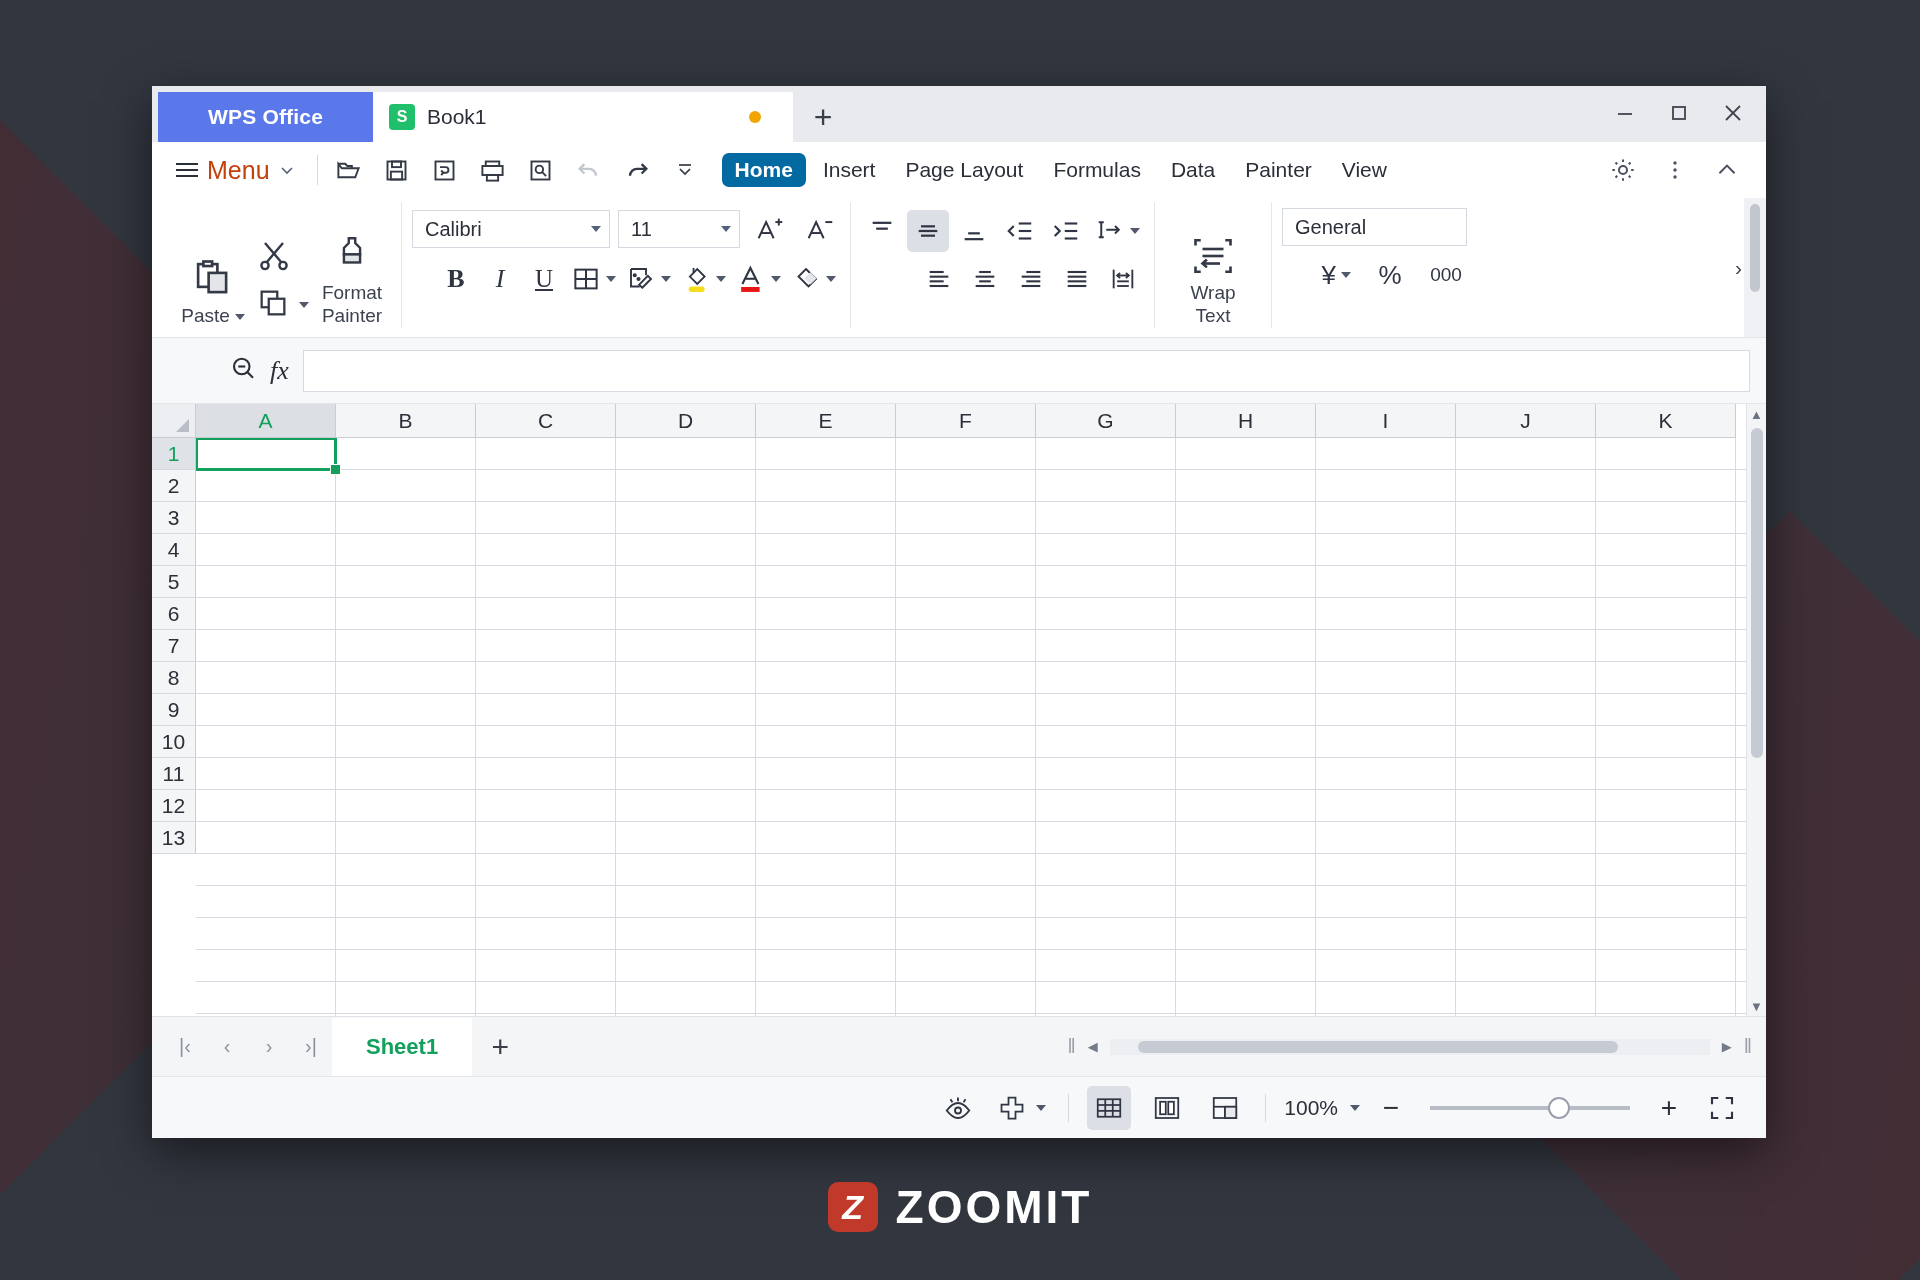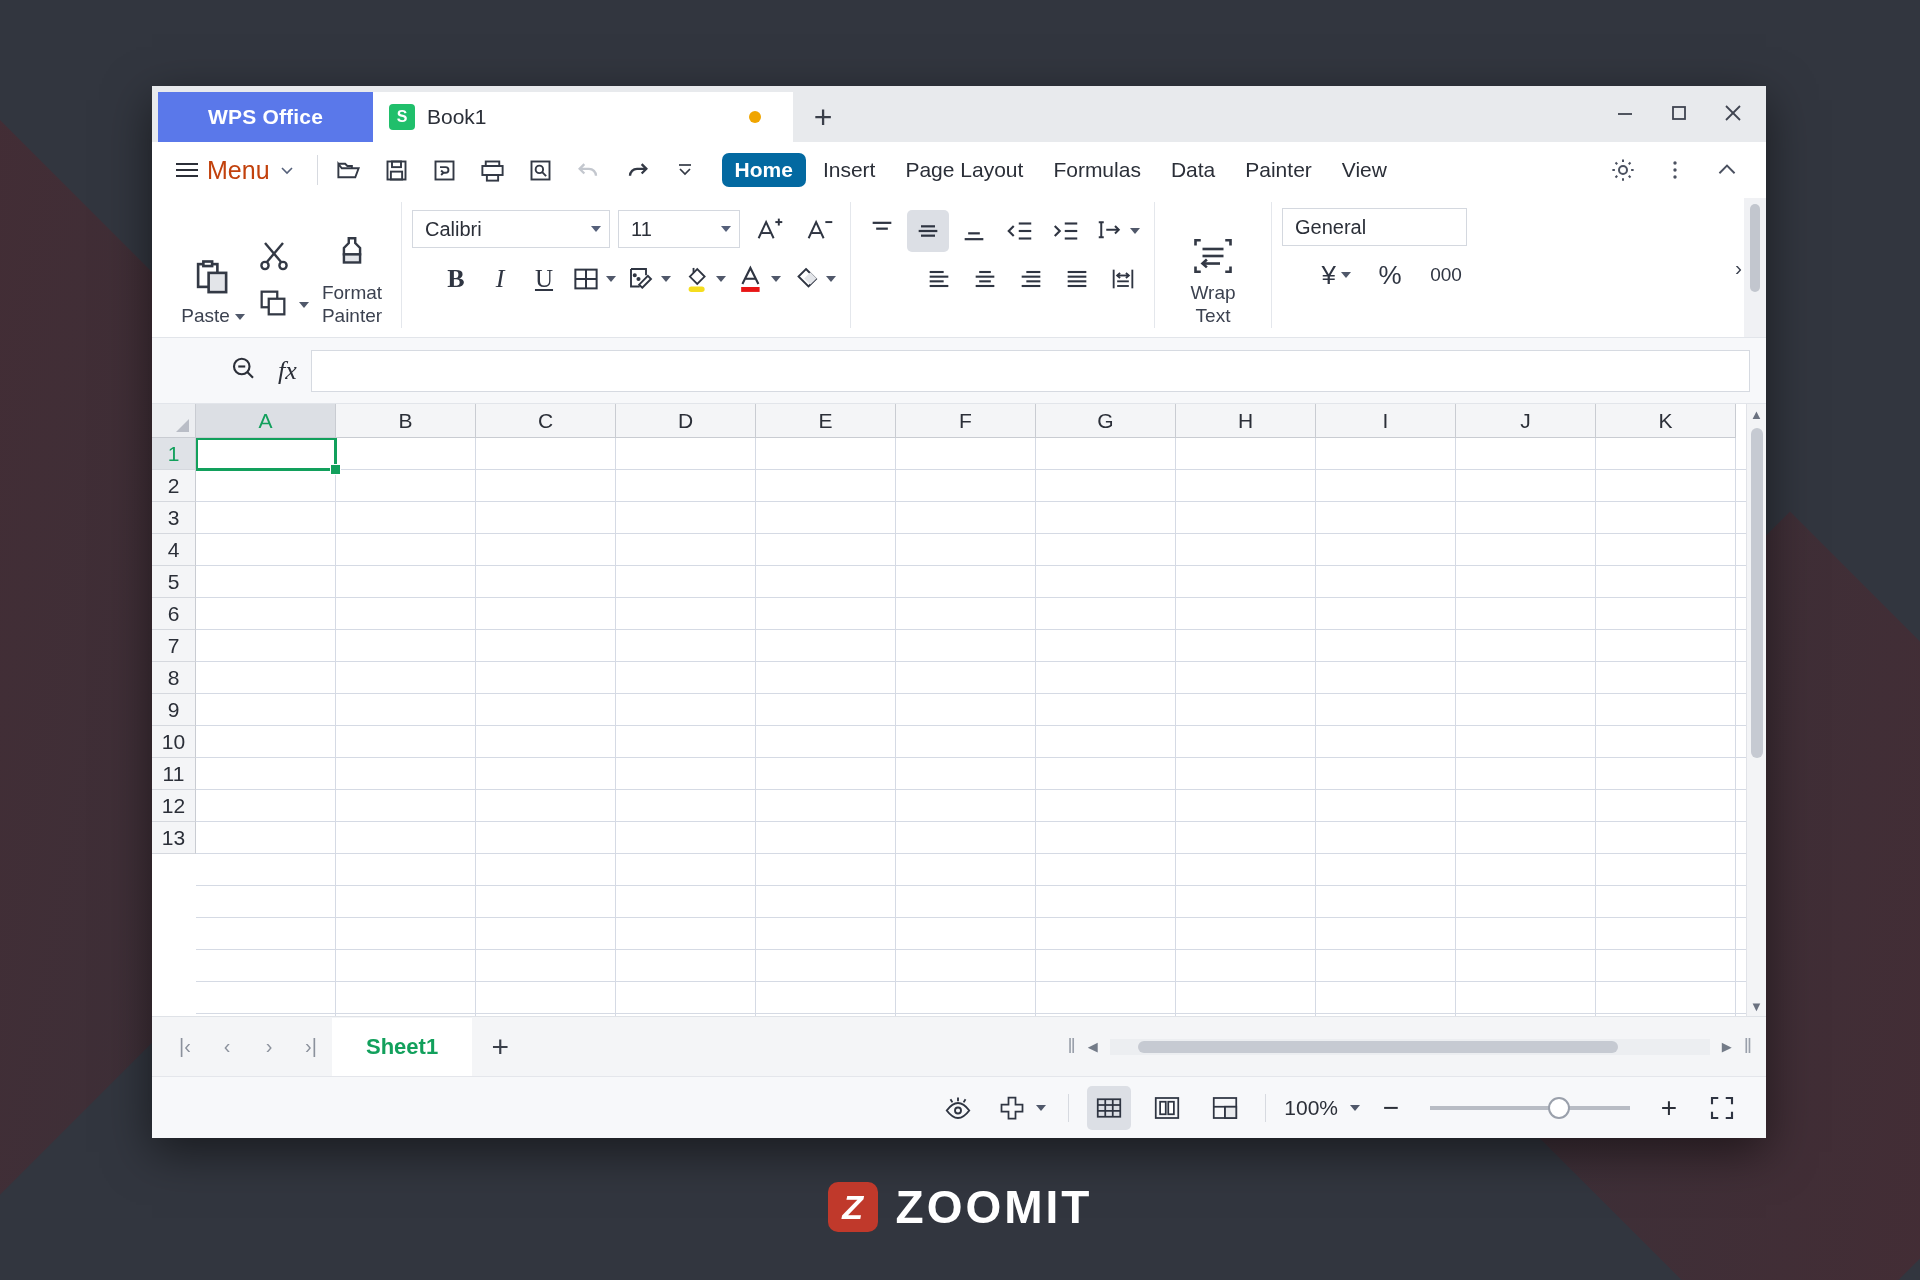--- a/index.html
+++ b/index.html
@@ -193,21 +193,21 @@
     height: 66px; flex: 0 0 66px; background: #f7f8fa;
     display: flex; align-items: center; padding: 0 16px; gap: 14px;
     border-bottom: 1px solid #e2e5ea;
   }
   .namebox {
     width: 252px; height: 42px; background: #fff; border: 1px solid #d6dae1;
     display: flex; align-items: center; justify-content: center; position: relative;
     font-size: 21px; color: #2b2f38;
   }
   .namebox .combo-arrow { position: absolute; right: 10px; }
-  .fbar-icons { display: flex; align-items: center; gap: 20px; margin-left: 60px; }
+  .fbar-icons { display: flex; align-items: center; gap: 12px; margin-left: 60px; }
   .fx { font-family: "Liberation Serif", serif; font-style: italic; font-size: 26px; color: #2b2f38;}
   .finput {
     flex: 1; height: 42px; background: #fff; border: 1px solid #d6dae1;
     padding: 0 10px; font-size: 20px; color: #2b2f38;
   }
 
   
   .gridwrap { flex: 1; display: flex; flex-direction: column; min-height: 0; background:#fff;}
   .grid-area { flex: 1; display: flex; min-height: 0; position: relative; }
   .corner-col { width: 44px; flex: 0 0 44px; }

